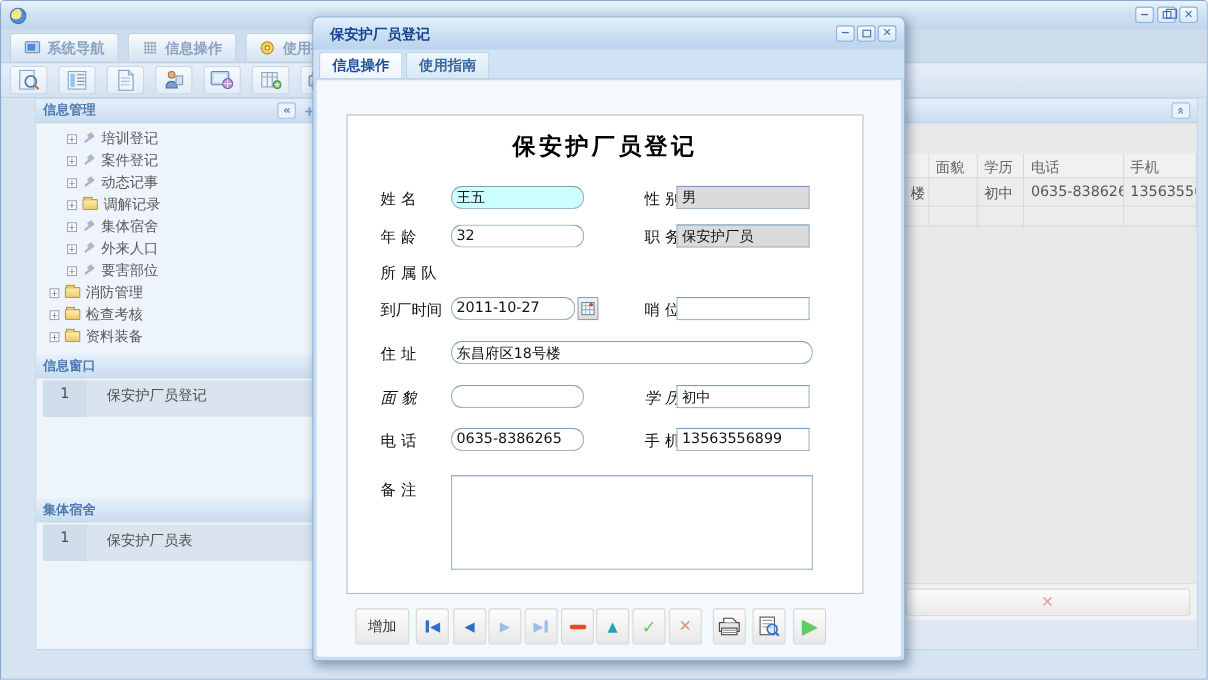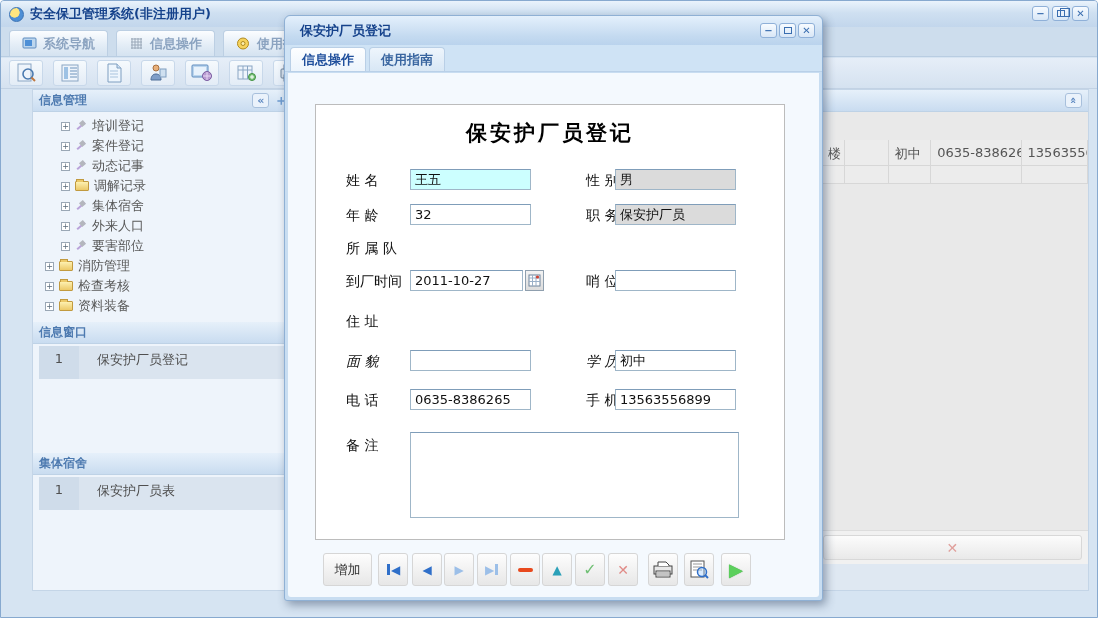--- a/index.html
+++ b/index.html
@@ -101,21 +101,21 @@
 
   .form-panel { position:absolute; left:27px; top:31px; width:470px; height:436px; background:#fff; border:1px solid #bcbcbc; }
   .fheading { position:absolute; left:0; top:14px; width:100%; text-align:center; font-size:21px; font-weight:bold;
     color:#000; letter-spacing:3px; }
   .flabel { position:absolute; font-size:14px; color:#111; }
   .fin { position:absolute; height:21px; border:1px solid #9fb6c8; border-top-color:#7f9db9; background:#fff;
     font-size:13px; padding:0 4px; color:#111; }
   .fin.hl { background:#ccffff; }
   .fin.ro { background:#dbdbdb; }
   .w1 { width:121px; } .wide { width:329px; }
-  .c1 { left:94px; } .c2 { left:299px; }
+  .c1 { left:94px;border-radius:10px; } .c2 { left:299px; }
   .lb1 { left:30px;text-align:right; } .lb2 { left:270px; }
   .r1{top:64px;} .r2{top:99px;} .r3{top:132px;} .r4{top:165px;} .r5{top:205px;} .r6{top:245px;} .r7{top:284px;}
   .lr1{top:67px;} .lr2{top:102px;} .lr3{top:135px;} .lr4{top:168px;} .lr5{top:208px;} .lr6{top:248px;font-style:italic;} .lr7{top:287px;} .lr8{top:332px;}
   .datew { width:113px; }
   .calbtn { position:absolute; left:209px; top:165px; width:19px; height:21px; border:1px solid #8f9fae;
     background:linear-gradient(#f3f3f3,#dcdcdc); display:flex; align-items:center; justify-content:center; }
   .remark { position:absolute; left:94px; top:327px; width:329px; height:86px; border:1px solid #9fb6c8;
     border-top-color:#7f9db9; background:#fff; resize:none; font-size:13px; }
 
   
@@ -134,21 +134,20 @@
   .run { color:#5cd05c; font-size:18px; text-shadow:0 0 1px #2e8f2e; }
   .mut-up { color:#6fb6c4; font-size:12px; } .mut-chk { color:#9cc9a0; font-size:15px; font-weight:bold; } .mut-crs { color:#e0a09c; font-size:14px; font-weight:bold; }
 </style>
 </head>
 <body>
 
 <div id="app">
 
   <div class="titlebar">
     <span class="app-icon"></span>
-    <span class="title">安全保卫管理系统(非注册用户)</span>
     <div class="winbtns">
       <div class="winbtn">−</div>
       <div class="winbtn">
           <span class="rest"></span>
         </div>
       <div class="winbtn">✕</div>
     </div>
   </div>
 
   <div class="ribbon">
@@ -323,20 +322,27 @@
   </div>
 
   <div class="content">
     <div class="phead">
       <span class="sp"></span>
       <span class="chev-box">
           <span class="chev-up">«</span>
         </span>
     </div>
     <div class="grid">
+        <div class="grow ghead">
+          <div class="gcell" style="width: 25px;"></div>
+          <div class="gcell" style="width: 52px;">面貌</div>
+          <div class="gcell" style="width: 50px;">学历</div>
+          <div class="gcell" style="width: 110px;">电话</div>
+          <div class="gcell" style="width: 80px;">手机</div>
+        </div>
         <div class="grow gdata">
           <div class="gcell" style="width: 25px;">楼</div>
           <div class="gcell" style="width: 52px;"></div>
           <div class="gcell" style="width: 50px;">初中</div>
           <div class="gcell" style="width: 110px;">0635-8386265</div>
           <div class="gcell" style="width: 80px;">13563556899</div>
         </div>
         <div class="grow gempty">
           <div class="gcell" style="width: 25px;"></div>
           <div class="gcell" style="width: 52px;"></div>
@@ -397,20 +403,21 @@
           <svg width="13" height="13" viewBox="0 0 13 13">
               <rect x="1" y="1" width="11" height="11" fill="#fff" stroke="#6f849c"></rect>
               <path d="M1 4h11M4.5 1v11M8 1v11M1 7.5h11" stroke="#9ab0c8" stroke-width="1"></path>
               <circle cx="9.5" cy="3" r="1.6" fill="#d04030"></circle>
             </svg>
         </span>
         <span class="flabel lb2 lr4">哨 位</span>
         <input class="fin c2 r4 w1" value="" style="">
 
         <span class="flabel lb1 lr5">住 址</span>
+        <input class="fin c1 r5 wide" value="东昌府区18号楼" style="">
 
         <span class="flabel lb1 lr6">面 貌</span>
         <input class="fin c1 r6 w1" value="" style="">
         <span class="flabel lb2 lr6">学 历</span>
         <input class="fin c2 r6 w1" value="初中" style="">
 
         <span class="flabel lb1 lr7">电 话</span>
         <input class="fin c1 r7 w1" value="0635-8386265" style="">
         <span class="flabel lb2 lr7">手 机</span>
         <input class="fin c2 r7 w1" value="13563556899" style="">

